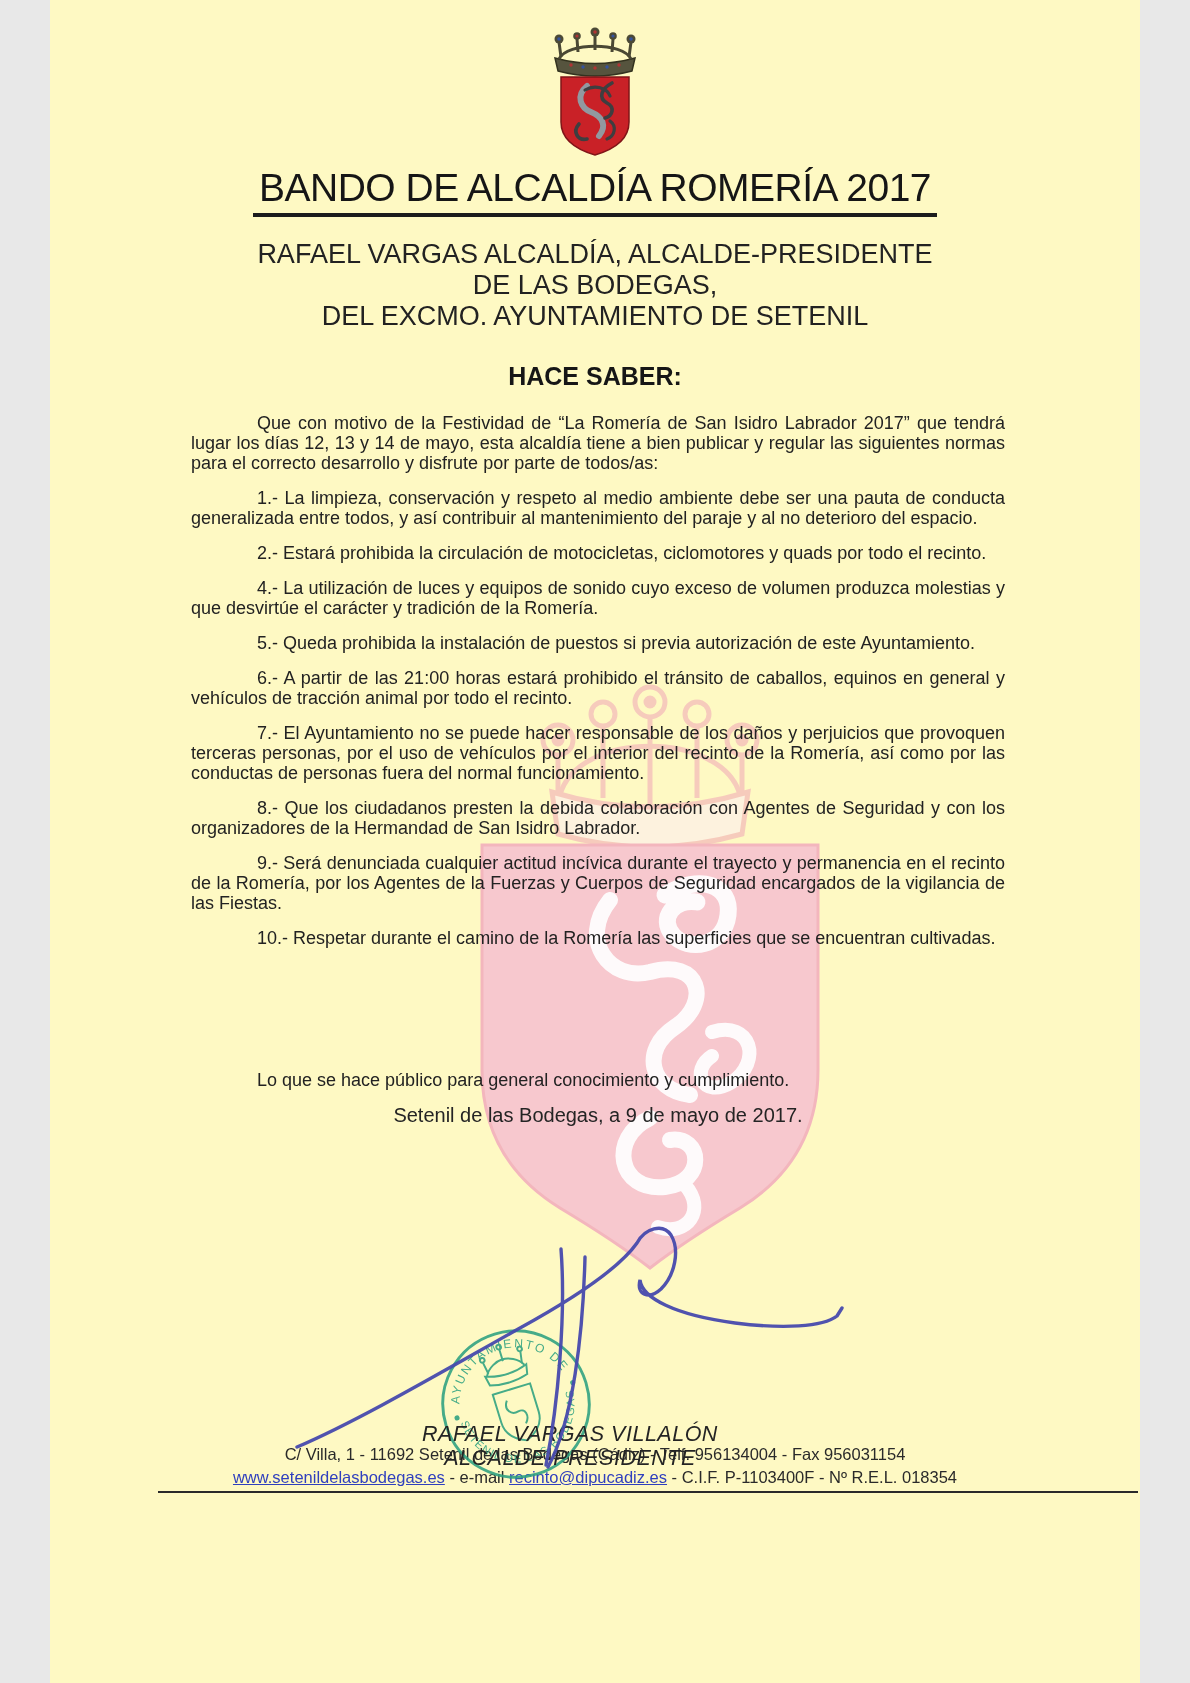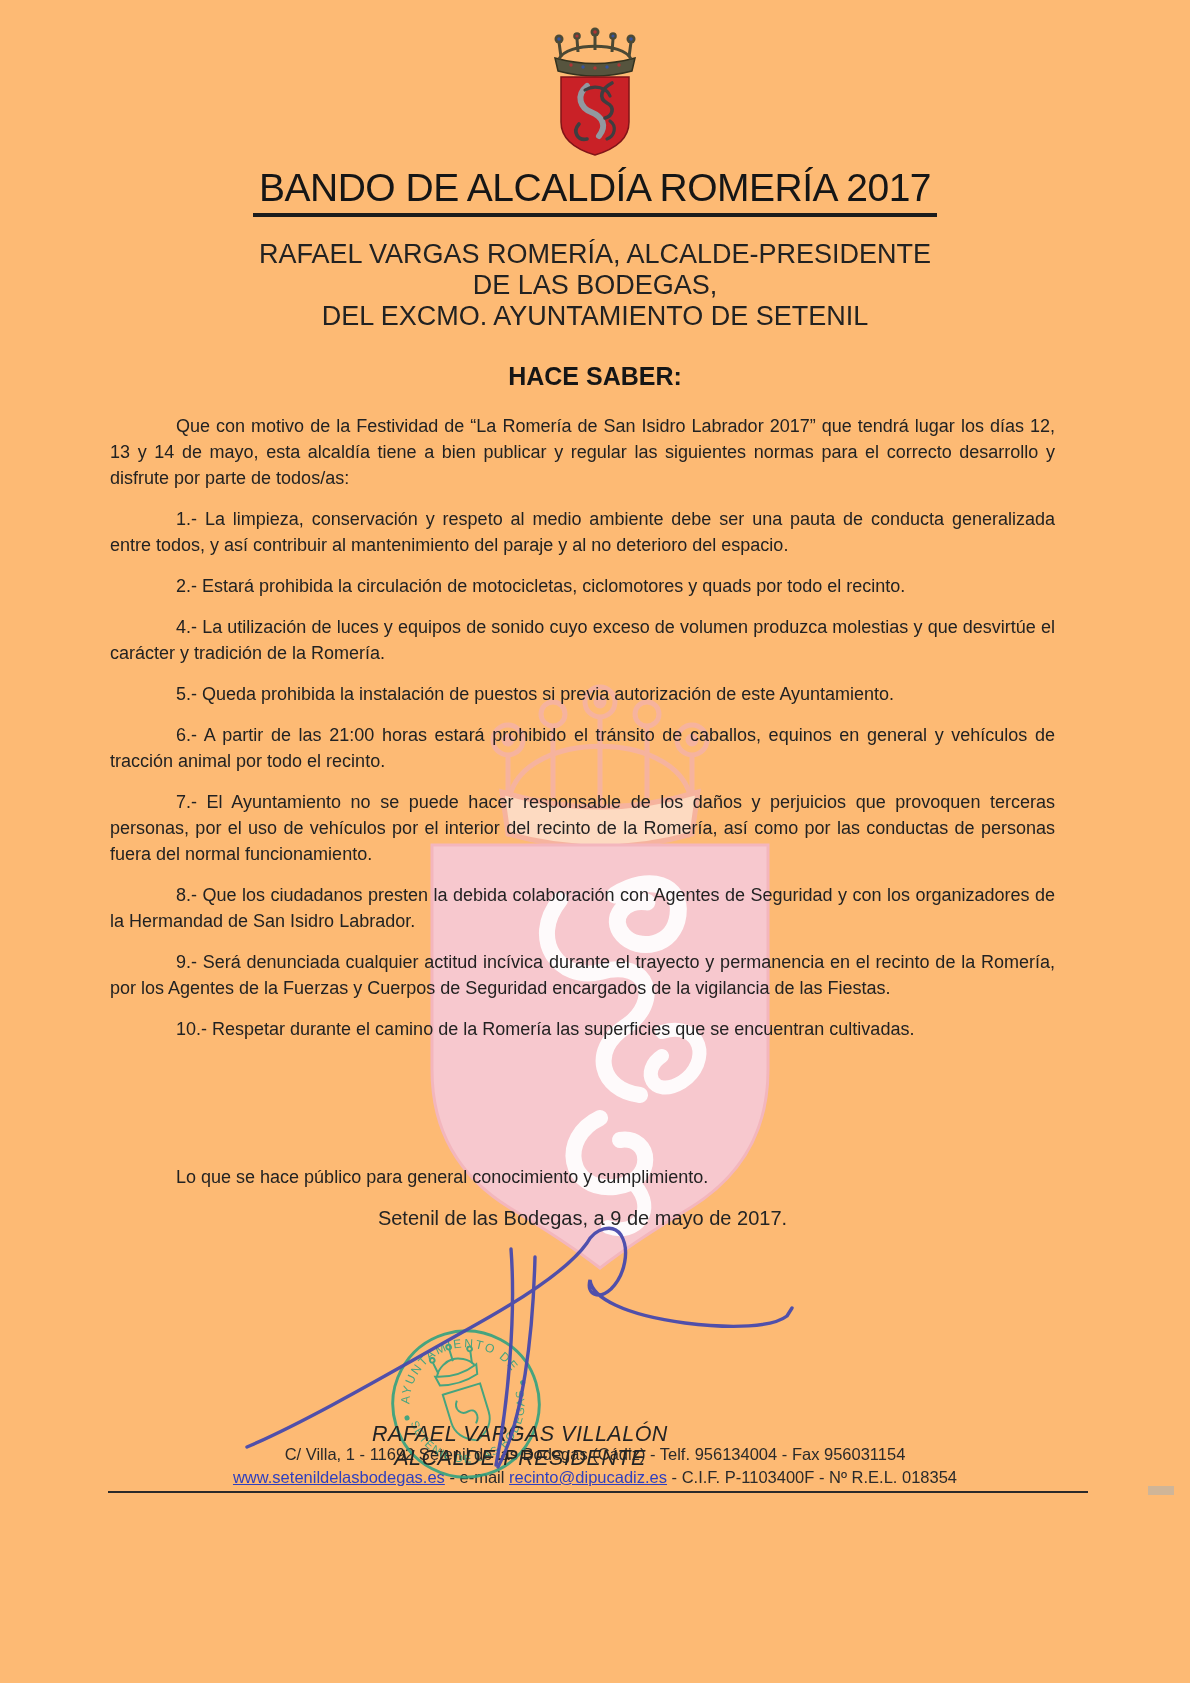--- a/index.html
+++ b/index.html
@@ -1,20 +1,20 @@
 <!DOCTYPE html>
 <html><head>
 <meta charset="utf-8">
 <style>
   html,body{margin:0;padding:0;background:#e8e8e8;}
   .page{
     position:relative;
-    width:1190px;height:1683px;
+    width:1090px;height:1683px;
     margin:0 auto;
-    background:#fdba74;
+    background:#fef9c3;
     overflow:hidden;
     font-family:"Liberation Sans", sans-serif;
     color:#1e1e1e;
   }
   
   .watermark{position:absolute;left:410px;top:600px;z-index:0;pointer-events:none;}
   .content{position:relative;z-index:1;}
   .stamp{position:absolute;left:388px;top:1326px;z-index:2;pointer-events:none;}
   .sig-name-block{position:absolute;left:250px;top:1422px;width:540px;z-index:4;text-align:center;font-style:italic;}
   .signature{position:absolute;left:235px;top:1215px;z-index:5;pointer-events:none;}
@@ -27,23 +27,24 @@
     color:#161616;
     border-bottom:4px solid #1c1c1c;
     padding:0 6px 3px 6px;
     white-space:nowrap;
   }
   .subtitle{margin-top:22px;text-align:center;font-size:27px;line-height:31px;color:#222;}
   .hace-saber{margin-top:30px;text-align:center;font-size:25px;font-weight:bold;color:#161616;}
   
   .doc-body{
     padding:22px 135px 0 110px;
-    font-size:18px;line-height:26px;
+    font-size:18px;line-height:20px;
     text-align:justify;
     color:#222;
+    margin-left:31px;
   }
   .para{margin:0 0 15px 0;text-indent:66px;}
   .closing{margin-top:122px;text-indent:66px;}
   .dateline{
     margin-top:12px;
     text-align:center;
     text-indent:0;
     font-size:20px;
     color:#242424;
   }
@@ -126,21 +127,21 @@
         <path d="M 95,95 C 102,100 100,110 92,113" stroke="#3e3e40" stroke-width="3.2"></path>
         <path d="M 70,64 C 80,58 92,62 95,70" stroke="#3e3e40" stroke-width="3.2"></path>
       </g>
     </svg>
 
     <div class="title-wrap">
       <span class="doc-title">BANDO DE ALCALDÍA ROMERÍA 2017</span>
     </div>
 
     <div class="subtitle">
-      <div>RAFAEL VARGAS ROMERÍA, ALCALDE-PRESIDENTE</div>
+      <div>RAFAEL VARGAS ALCALDÍA, ALCALDE-PRESIDENTE</div>
       <div>DE LAS BODEGAS,</div>
       <div>DEL EXCMO. AYUNTAMIENTO DE SETENIL</div>
     </div>
 
     <div class="hace-saber">HACE SABER:</div>
 
     <div class="doc-body">
       <p class="para">Que con motivo de la Festividad de “La Romería de San Isidro Labrador 2017” que tendrá lugar los días 12, 13 y 14 de mayo, esta alcaldía tiene a bien publicar y regular las siguientes normas para el correcto desarrollo y disfrute por parte de todos/as:</p>
       <div>
           <p class="para">1.- La limpieza, conservación y respeto al medio ambiente debe ser una pauta de conducta generalizada entre todos, y así contribuir al mantenimiento del paraje y al no deterioro del espacio.</p>

